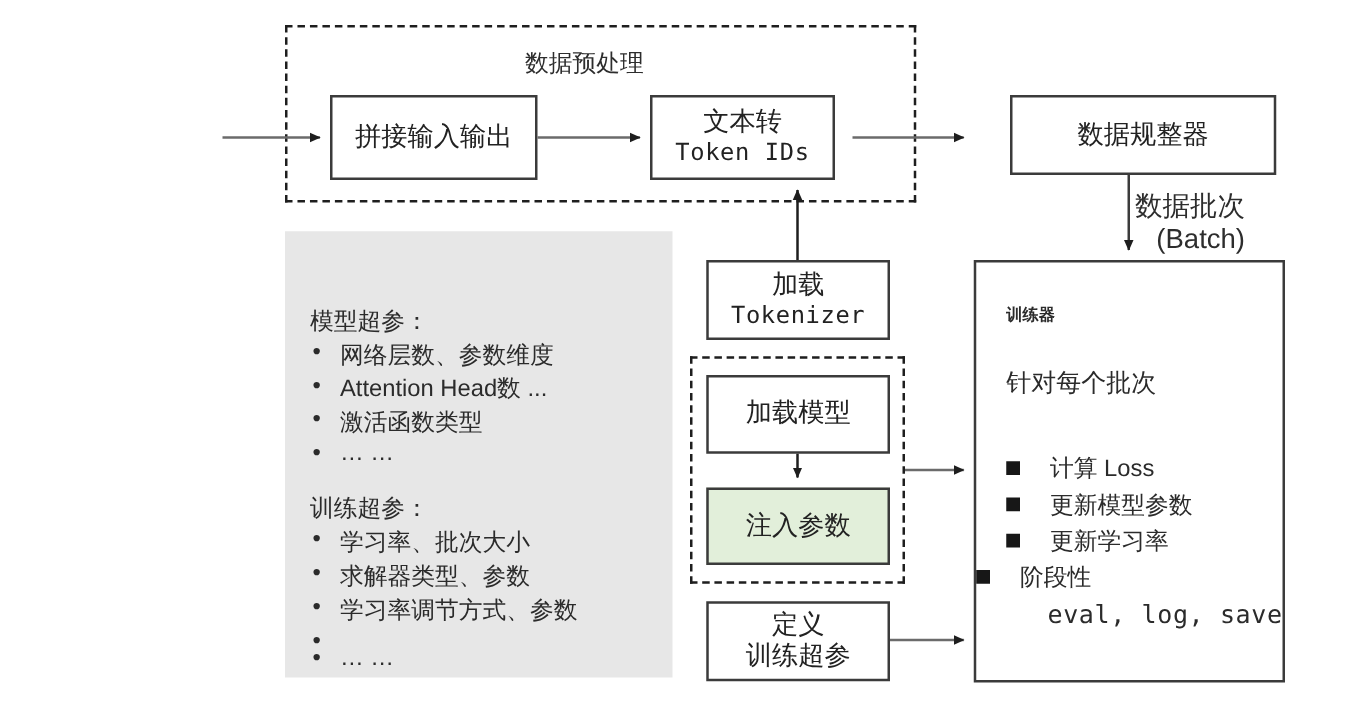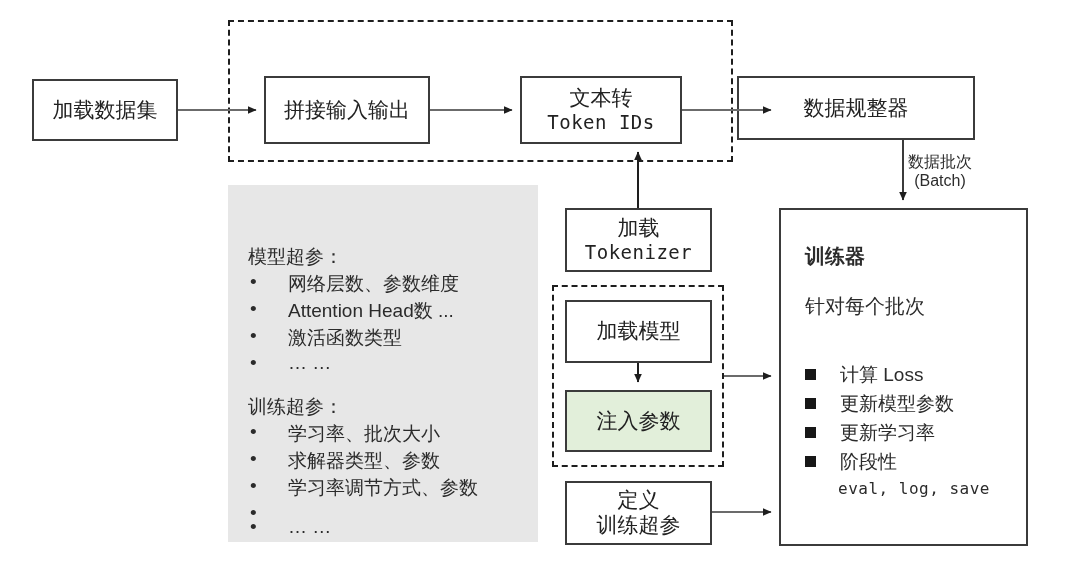--- a/index.html
+++ b/index.html
@@ -62,26 +62,26 @@
   .blitem {
     position: absolute;
     font-size: 19px;
     white-space: nowrap;
   }
   .blitem .dot {
     position: absolute;
     left: 0;
     top: 0;
   }
-  .blitem .txt { margin-left: 38px; display: inline-block; }
+  .blitem .txt { margin-left: 22px; display: inline-block; }
 
   
   .tr-title {
     position: absolute;
-    font-size: 20px;
+    font-size: 13px;
     font-weight: bold;
     white-space: nowrap;
   }
   .tr-sub {
     position: absolute;
     font-size: 20px;
     white-space: nowrap;
   }
   .tr-item {
     position: absolute;
@@ -99,41 +99,42 @@
   .tr-item .txt { margin-left: 35px; display: inline-block; }
   .tr-note {
     position: absolute;
     font-size: 19px;
     white-space: nowrap;
   }
 
   
   .edge-label {
     position: absolute;
-    font-size: 16px;
-    text-align: center;
+    font-size: 22px;
+    text-align: right;
     white-space: nowrap;
     line-height: 1.2;
     color: #2d2d2d;
   }
   .group-label {
     position: absolute;
     font-size: 19px;
     white-space: nowrap;
     color: #2d2d2d;
   }
 
   svg.wires { position: absolute; left: 0; top: 0; width: 1080px; height: 568px; pointer-events: none; }
 </style>
 </head>
 <body>
 
 <div id="canvas">
 
   <div class="abs dashbox" style="left:228px; top:20px; width:505px; height:142px;"></div>
+  <div class="group-label" style="left:420px; top:38px;">数据预处理</div>
 
   <div class="abs dashbox" style="left:552px; top:285px; width:172px; height:182px;"></div>
 
   <div class="abs greybox" style="left:228px; top:185px; width:310px; height:357px;"></div>
 
 
   <div class="grp-head" style="left:248px; top:244px;">模型超参：</div>
   <div class="blitem" style="left:250px; top:271px;">
     <span class="dot">•</span><span class="txt">网络层数、参数维度</span>
   </div>
@@ -157,34 +158,31 @@
   <div class="blitem" style="left:250px; top:475px;">
     <span class="dot">•</span><span class="txt">学习率调节方式、参数</span>
   </div>
   <div class="blitem" style="left:250px; top:502px;">
     <span class="dot">•</span>
   </div>
   <div class="blitem" style="left:250px; top:516px;">
     <span class="dot">•</span><span class="txt">… …</span>
   </div>
 
-  <div class="abs node cn" style="left:32px; top:79px; width:146px; height:62px;">
-    <span class="ln">加载数据集</span>
-  </div>
 
   <div class="abs node cn" style="left:264px; top:76px; width:166px; height:68px;">
     <span class="ln">拼接输入输出</span>
   </div>
 
-  <div class="abs node cn" style="left:520px; top:76px; width:162px; height:68px;">
+  <div class="abs node cn" style="left:520px; top:76px; width:148px; height:68px;">
     <span class="ln">文本转</span>
     <span class="ln mono" style="font-size:19px;">Token IDs</span>
   </div>
 
-  <div class="abs node cn" style="left:737px; top:76px; width:238px; height:64px;">
+  <div class="abs node cn" style="left:808px; top:76px; width:213px; height:64px;">
     <span class="ln">数据规整器</span>
   </div>
 
   <div class="abs node cn" style="left:565px; top:208px; width:147px; height:64px;">
     <span class="ln">加载</span>
     <span class="ln mono" style="font-size:19px;">Tokenizer</span>
   </div>
 
   <div class="abs node cn" style="left:565px; top:300px; width:147px; height:63px;">
     <span class="ln">加载模型</span>
@@ -205,24 +203,24 @@
 
   <div class="tr-item" style="left:805px; top:362px;">
     <span class="sq"></span><span class="txt">计算 Loss</span>
   </div>
   <div class="tr-item" style="left:805px; top:420px;">
     <span class="sq"></span><span class="txt">更新学习率</span>
   </div>
   <div class="tr-item" style="left:805px; top:391px;">
     <span class="sq"></span><span class="txt">更新模型参数</span>
   </div>
-  <div class="tr-item" style="left:805px; top:449px;text-align:center;">
+  <div class="tr-item" style="left:781px; top:449px;text-align:center;">
     <span class="sq"></span><span class="txt">阶段性</span>
   </div>
-  <div class="tr-note mono" style="left:838px; top:479px; font-size:16px;">eval, log, save</div>
+  <div class="tr-note mono" style="left:838px; top:479px; font-size:20px;">eval, log, save</div>
 
   <div class="edge-label" style="left:908px; top:152px;">
     <div>数据批次</div>
     <div>(Batch)</div>
   </div>
 
   <svg class="wires" viewBox="0 0 1080 568">
     <defs>
       <marker id="ah" markerWidth="9" markerHeight="9" refX="8" refY="4.2" orient="auto" markerUnits="userSpaceOnUse">
         <path d="M0,0.4 L8.6,4.2 L0,8" fill="#1e1e1e"></path>

